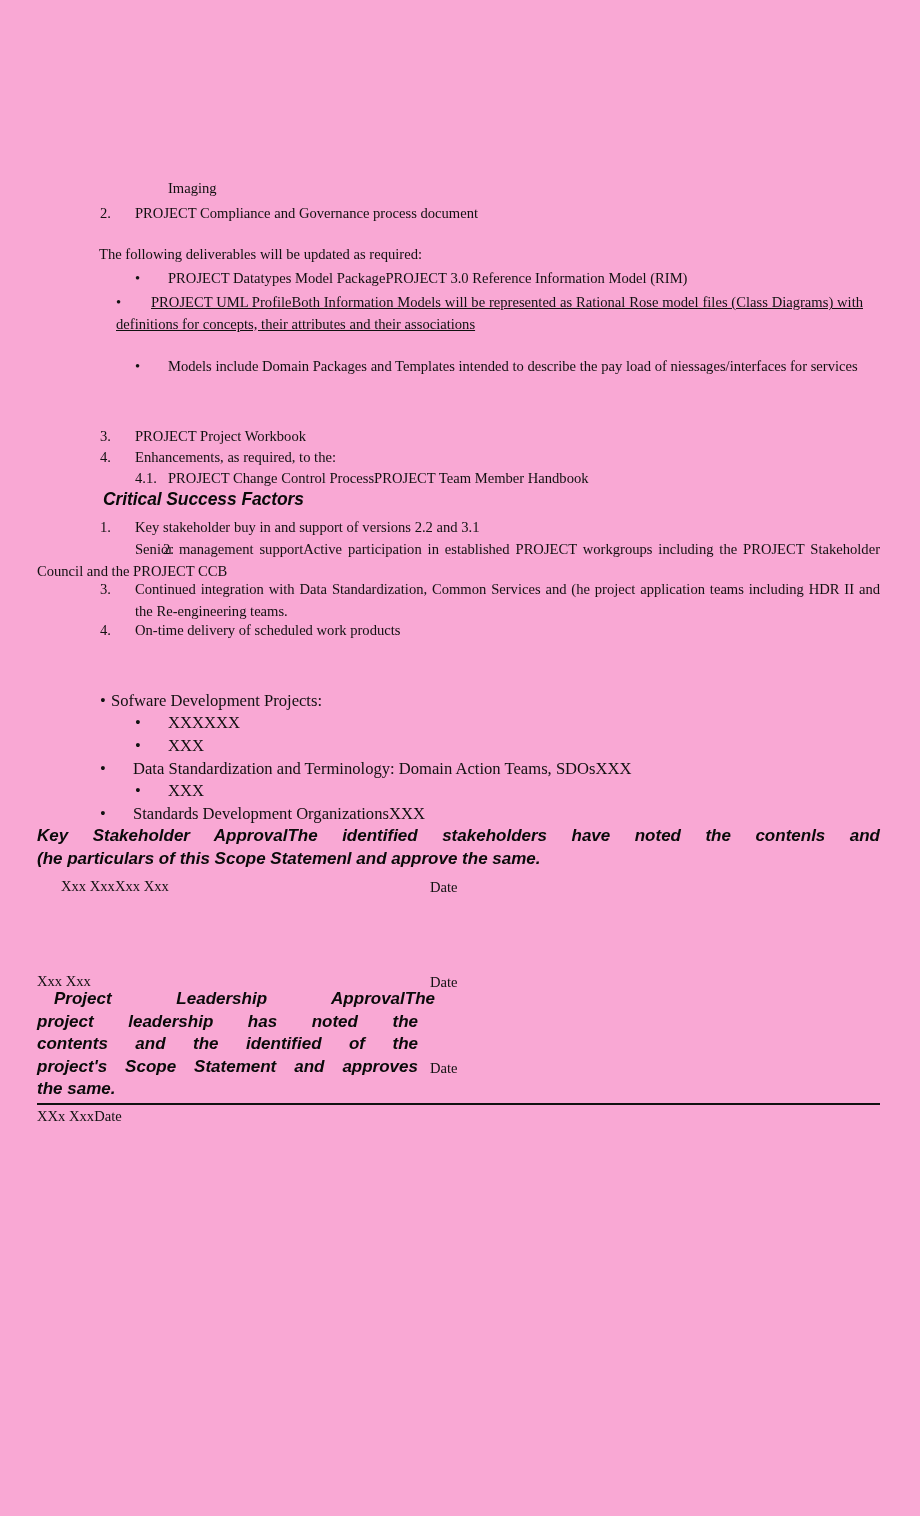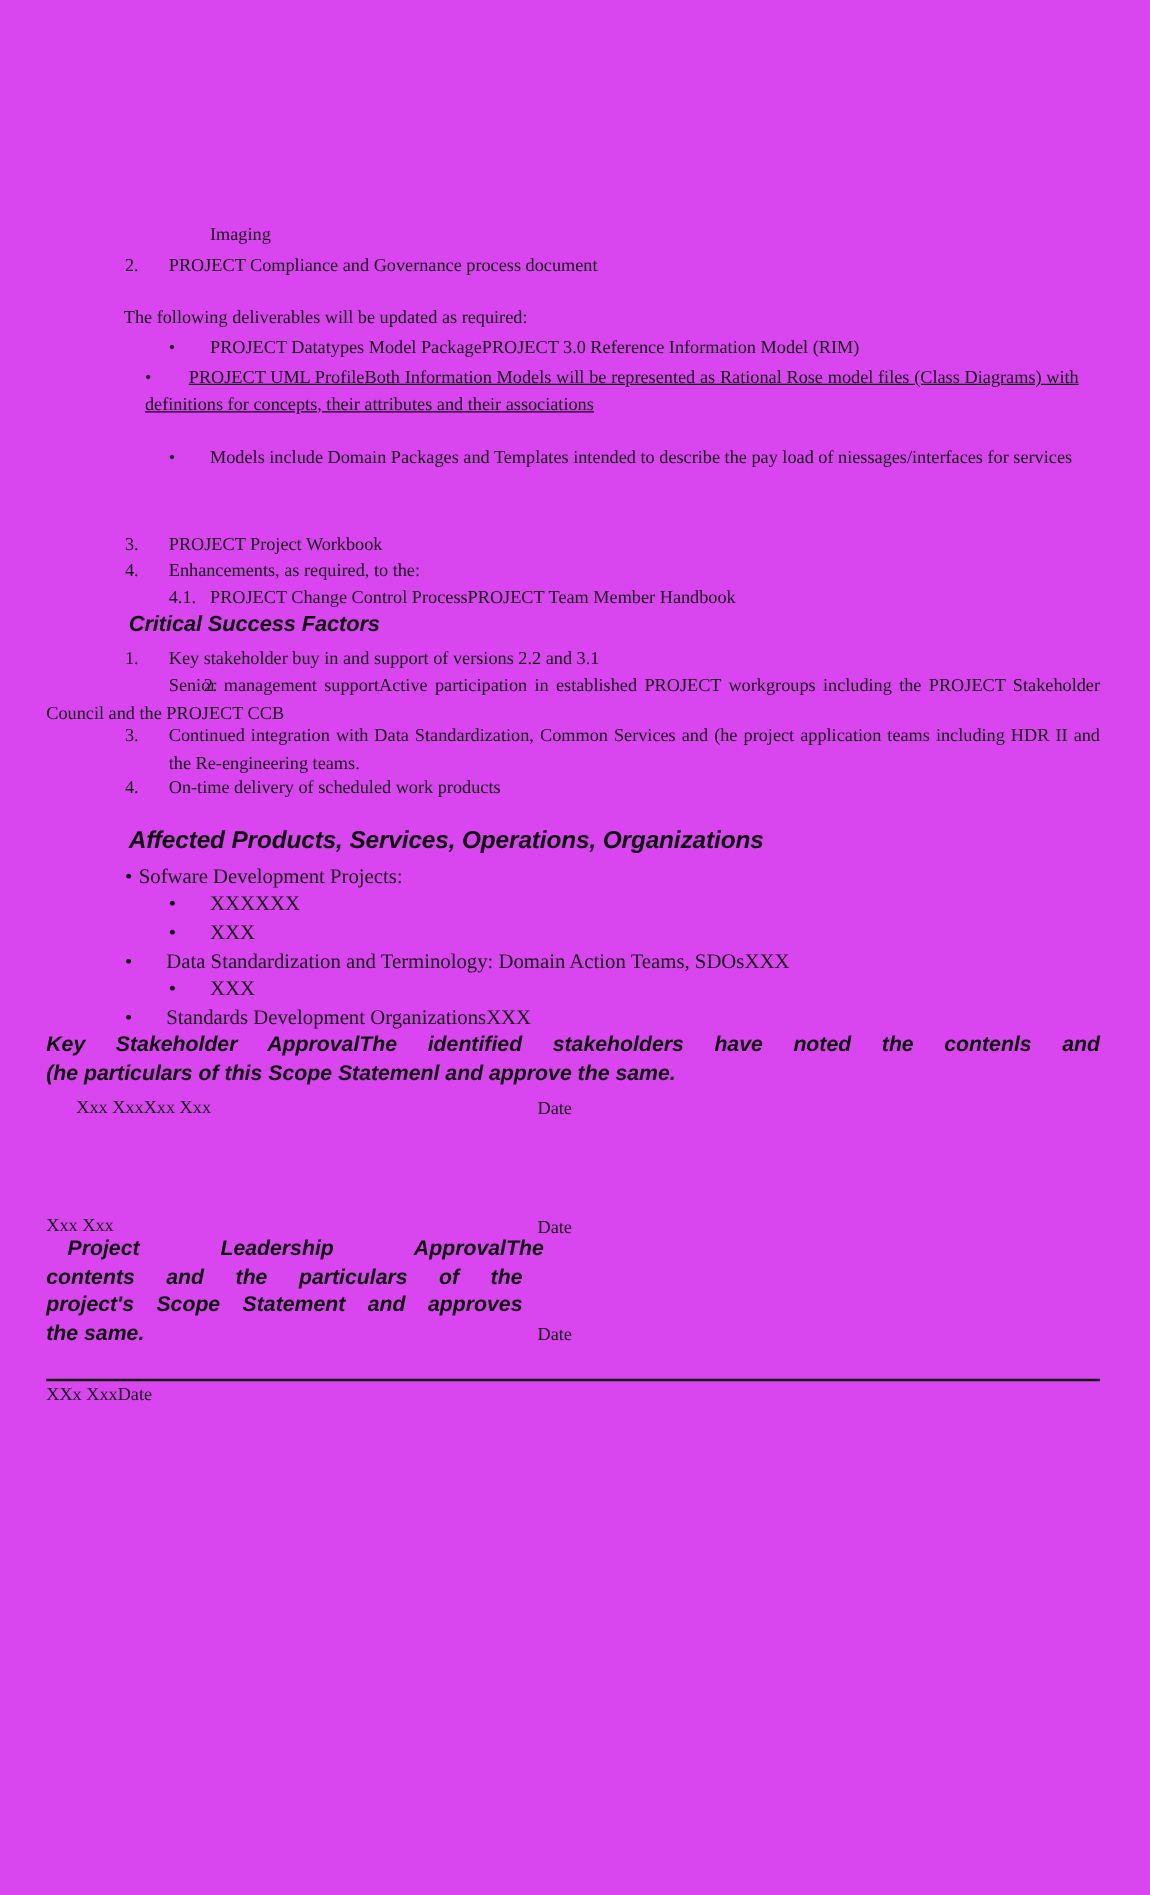--- a/index.html
+++ b/index.html
@@ -4,21 +4,21 @@
 <style>
   html, body {
     margin: 0;
     padding: 0;
     background: #ffffff;
   }
   .page {
     position: relative;
     width: 920px;
     height: 1516px;
-    background: #d946ef;
+    background: #f9a8d4;
     overflow: hidden;
     font-family: "Liberation Serif", "DejaVu Serif", serif;
     color: #0a0a0a;
   }
   
   .abs {
     position: absolute;
     box-sizing: border-box;
   }
   .serif {
@@ -129,23 +129,20 @@
   <div class="abs serif body-txt row" style="left:100px; top:579px; width:780px;">
     <span class="marker" style="width:35px;">3.</span>
     <span class="rowtext justify">Continued integration with Data Standardization, Common Services and (he project application teams including HDR II and the Re-engineering teams.</span>
   </div>
 
   <div class="abs serif body-txt row" style="left:100px; top:620px; width:780px;">
     <span class="marker" style="width:35px;">4.</span>
     <span class="rowtext">On-time delivery of scheduled work products</span>
   </div>
 
-  <div class="abs sans-bi" style="left:103px; top:659px; width:800px; font-size:19.5px; line-height:26px; letter-spacing:-0.1px;">
-    <span>Affected Products, Services, Operations, Organizations</span>
-  </div>
 
   <div class="abs serif big-txt" style="left:100px; top:690px; width:780px;">
     <span style="display:inline-block; width:11px;">•</span><span>Sofware Development Projects:</span>
   </div>
 
   <div class="abs serif big-txt row" style="left:135px; top:712px; width:745px;">
     <span class="marker" style="width:33px;">•</span>
     <span class="rowtext">XXXXXX</span>
   </div>
 
@@ -188,21 +185,24 @@
   </div>
   <div class="abs serif body-txt" style="left:430px; top:972px; width:200px;">
     <span>Date</span>
   </div>
 
   <div class="abs sans-bi" style="left:37px; top:988px; width:381px; font-size:17px; line-height:22.6px;">
     <div class="justify-all nowrapline">
       <span style="display:inline-block; width:100%;margin-left:17px;">Project Leadership ApprovalThe</span>
     </div>
     <div class="justify-all nowrapline">
-      <span style="display:inline-block; width:100%;">contents and the particulars of the</span>
+      <span style="display:inline-block; width:100%;">project leadership has noted the</span>
+    </div>
+    <div class="justify-all nowrapline">
+      <span style="display:inline-block; width:100%;">contents and the identified of the</span>
     </div>
     <div class="justify-all nowrapline">
       <span style="display:inline-block; width:100%;">project's Scope Statement and approves</span>
     </div>
     <div>
       <span>the same.</span>
     </div>
   </div>
 
   <div class="abs serif body-txt" style="left:430px; top:1058px; width:200px;">

